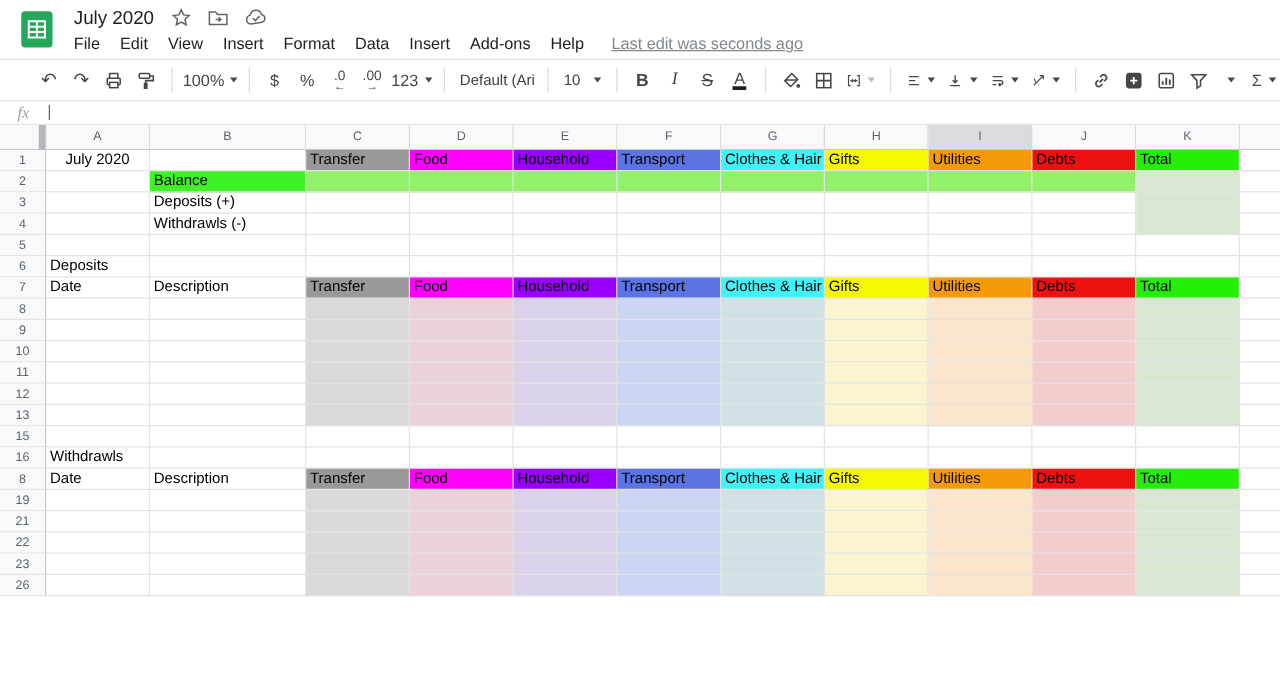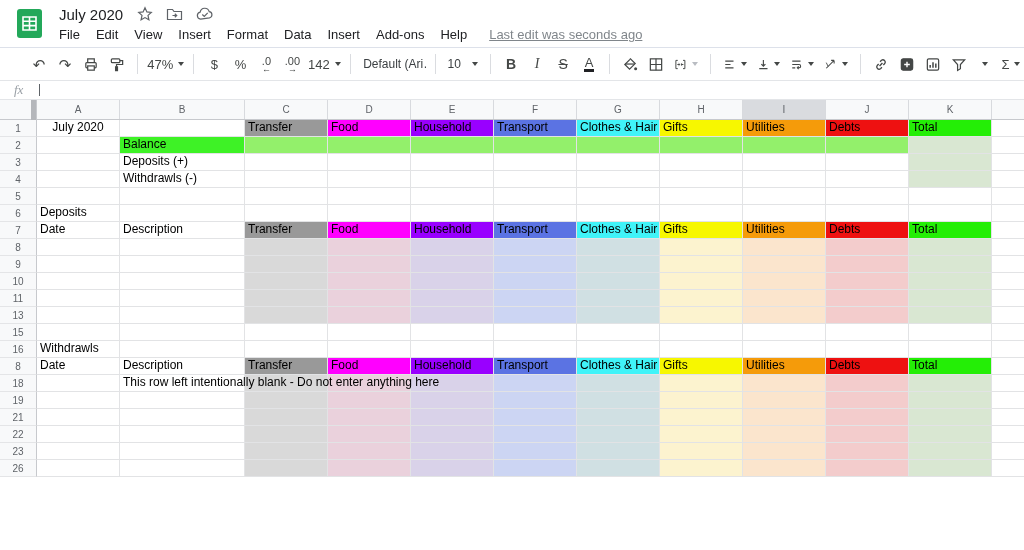--- a/index.html
+++ b/index.html
@@ -126,21 +126,21 @@
       </div>
       <div class="tbtn">
         <svg width="17" height="17" viewBox="0 0 17 17" fill="none" stroke="#444746" stroke-width="1.3">
           <rect x="2.5" y="2.5" width="9" height="4" rx="1"></rect>
           <path d="M11.5 4.5 h3 v4 h-6.5 v2.5"></path>
           <rect x="7" y="11" width="2" height="4" fill="#444746"></rect>
         </svg>
       </div>
       <div class="tsep"></div>
       <div class="tbtn">
-        <span>47%</span>
+        <span>100%</span>
         <span class="caret"></span>
       </div>
       <div class="tsep"></div>
       <div class="tbtn">
         <span class="">$</span>
       </div>
       <div class="tbtn">
         <span class="">%</span>
       </div>
       <div class="tbtn">
@@ -149,21 +149,21 @@
           <span class="arr">←</span>
         </span>
       </div>
       <div class="tbtn">
         <span class="dec">
           <span>.00</span>
           <span class="arr">→</span>
         </span>
       </div>
       <div class="tbtn">
-        <span>142</span>
+        <span>123</span>
         <span class="caret"></span>
       </div>
       <div class="tsep"></div>
       <div class="tbtn fontname">
         <span>Default (Ari…</span>
       </div>
       <div class="tsep"></div>
       <div class="tbtn fsize">
         <span>10</span>
         <span class="caret"></span>
@@ -444,20 +444,35 @@
           <div class="cell" style="width: 83px; background: rgb(217, 210, 233);"></div>
           <div class="cell" style="width: 83px; background: rgb(204, 213, 243);"></div>
           <div class="cell" style="width: 83px; background: rgb(208, 224, 227);"></div>
           <div class="cell" style="width: 83px; background: rgb(252, 243, 207);"></div>
           <div class="cell" style="width: 83px; background: rgb(251, 229, 205);"></div>
           <div class="cell" style="width: 83px; background: rgb(243, 204, 204);"></div>
           <div class="cell" style="width: 83px; background: rgb(217, 231, 210);"></div>
           <div class="cell" style="width: 33px;"></div>
         </div>
         <div class="grow">
+          <div class="rownum">12</div>
+          <div class="cell" style="width: 83px;"></div>
+          <div class="cell" style="width: 125px;"></div>
+          <div class="cell" style="width: 83px; background: rgb(217, 217, 217);"></div>
+          <div class="cell" style="width: 83px; background: rgb(234, 209, 220);"></div>
+          <div class="cell" style="width: 83px; background: rgb(217, 210, 233);"></div>
+          <div class="cell" style="width: 83px; background: rgb(204, 213, 243);"></div>
+          <div class="cell" style="width: 83px; background: rgb(208, 224, 227);"></div>
+          <div class="cell" style="width: 83px; background: rgb(252, 243, 207);"></div>
+          <div class="cell" style="width: 83px; background: rgb(251, 229, 205);"></div>
+          <div class="cell" style="width: 83px; background: rgb(243, 204, 204);"></div>
+          <div class="cell" style="width: 83px; background: rgb(217, 231, 210);"></div>
+          <div class="cell" style="width: 33px;"></div>
+        </div>
+        <div class="grow">
           <div class="rownum">13</div>
           <div class="cell" style="width: 83px;"></div>
           <div class="cell" style="width: 125px;"></div>
           <div class="cell" style="width: 83px; background: rgb(217, 217, 217);"></div>
           <div class="cell" style="width: 83px; background: rgb(234, 209, 220);"></div>
           <div class="cell" style="width: 83px; background: rgb(217, 210, 233);"></div>
           <div class="cell" style="width: 83px; background: rgb(204, 213, 243);"></div>
           <div class="cell" style="width: 83px; background: rgb(208, 224, 227);"></div>
           <div class="cell" style="width: 83px; background: rgb(252, 243, 207);"></div>
           <div class="cell" style="width: 83px; background: rgb(251, 229, 205);"></div>
@@ -504,37 +519,20 @@
           <div class="cell" style="width: 83px; background: rgb(153, 0, 255);">Household</div>
           <div class="cell" style="width: 83px; background: rgb(91, 115, 227);">Transport</div>
           <div class="cell" style="width: 83px; background: rgb(64, 243, 248);">Clothes &amp; Hair</div>
           <div class="cell" style="width: 83px; background: rgb(247, 247, 0);">Gifts</div>
           <div class="cell" style="width: 83px; background: rgb(245, 155, 10);">Utilities</div>
           <div class="cell" style="width: 83px; background: rgb(238, 17, 17);">Debts</div>
           <div class="cell" style="width: 83px; background: rgb(36, 238, 6);">Total</div>
           <div class="cell" style="width: 33px;"></div>
         </div>
         <div class="grow">
-          <div class="rownum">18</div>
-          <div class="cell" style="width: 83px;"></div>
-          <div class="cell ovf" style="width: 125px;">
-            <span>This row left intentionally blank - Do not enter anything here</span>
-          </div>
-          <div class="cell" style="width: 83px; background: rgb(217, 217, 217);"></div>
-          <div class="cell" style="width: 83px; background: rgb(234, 209, 220);"></div>
-          <div class="cell" style="width: 83px; background: rgb(217, 210, 233);"></div>
-          <div class="cell" style="width: 83px; background: rgb(204, 213, 243);"></div>
-          <div class="cell" style="width: 83px; background: rgb(208, 224, 227);"></div>
-          <div class="cell" style="width: 83px; background: rgb(252, 243, 207);"></div>
-          <div class="cell" style="width: 83px; background: rgb(251, 229, 205);"></div>
-          <div class="cell" style="width: 83px; background: rgb(243, 204, 204);"></div>
-          <div class="cell" style="width: 83px; background: rgb(217, 231, 210);"></div>
-          <div class="cell" style="width: 33px;"></div>
-        </div>
-        <div class="grow">
           <div class="rownum">19</div>
           <div class="cell" style="width: 83px;"></div>
           <div class="cell" style="width: 125px;"></div>
           <div class="cell" style="width: 83px; background: rgb(217, 217, 217);"></div>
           <div class="cell" style="width: 83px; background: rgb(234, 209, 220);"></div>
           <div class="cell" style="width: 83px; background: rgb(217, 210, 233);"></div>
           <div class="cell" style="width: 83px; background: rgb(204, 213, 243);"></div>
           <div class="cell" style="width: 83px; background: rgb(208, 224, 227);"></div>
           <div class="cell" style="width: 83px; background: rgb(252, 243, 207);"></div>
           <div class="cell" style="width: 83px; background: rgb(251, 229, 205);"></div>

